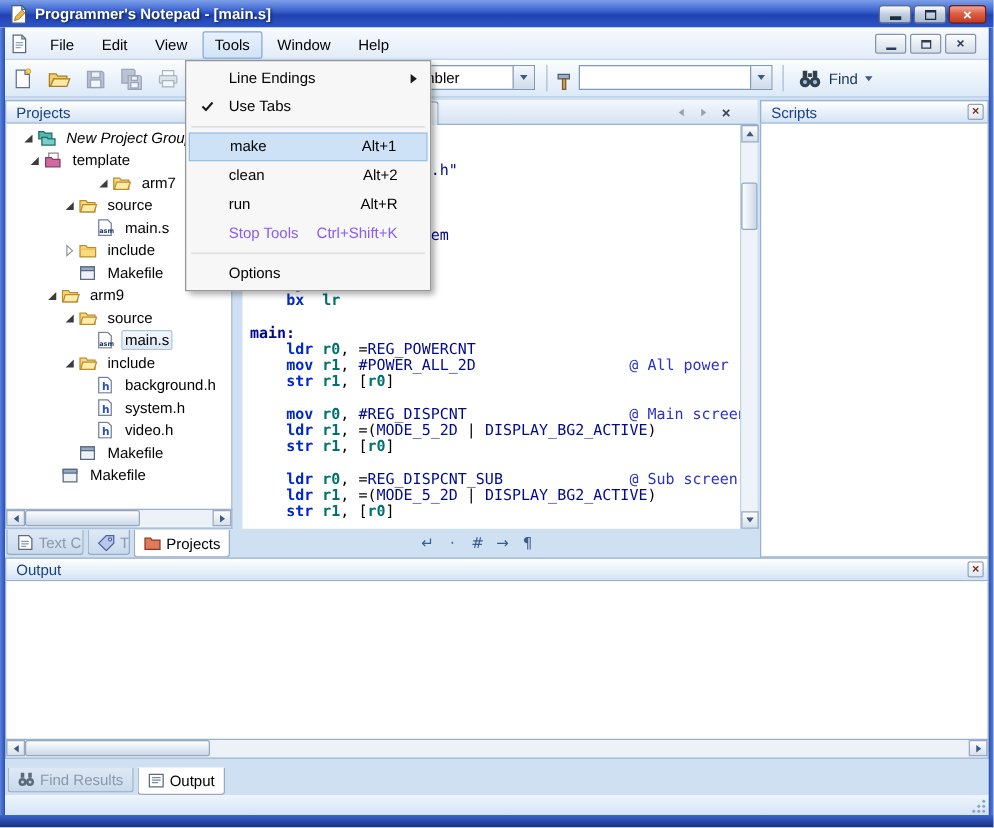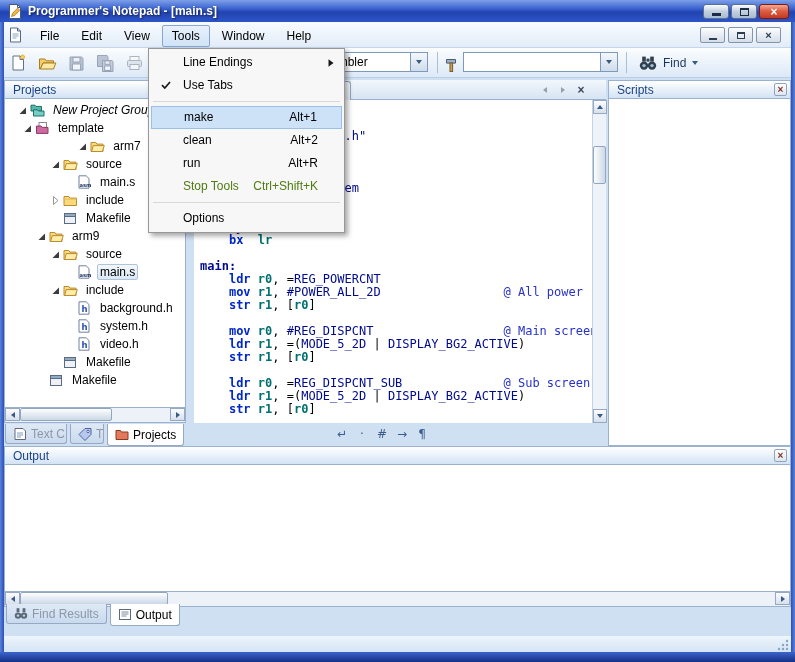--- a/index.html
+++ b/index.html
@@ -138,34 +138,34 @@
   #editor-toggles { position:absolute; left:330px; top:3px; display:flex; gap:4px; }
   .tool-glyph { width:16px; height:16px; display:flex; align-items:center; justify-content:center;
     color:#3c5c8c; font-family:"DejaVu Sans",sans-serif; font-size:12px; }
 
   
   #output-panel { left:4px; top:446px; width:787px; height:190px; }
   #output-body { position:absolute; left:0; top:19px; right:0; height:127px;
     background:#fff; border:1px solid #9ab1cf; border-top:none; }
   #output-hscroll { position:absolute; left:0; right:0; top:146px; height:15px;
     background:#edf2f8; border:1px solid #9ab1cf; border-top:none; display:flex; }
-  #output-tabs { position:absolute; left:2px; top:158px; display:flex; }
+  #output-tabs { position:absolute; left:2px; top:168px; display:flex; }
   .dim-label { color:#8a98a8; }
 
   
   #statusbar { left:4px; top:636px; width:787px; height:16px;
     background:linear-gradient(#eef5fc,#d4e4f5); }
   #grip { position:absolute; right:2px; top:3px; }
 
   
   #tools-menu { position:absolute; left:148px; top:48px; width:197px; z-index:60;
     background:#f7f7f7; border:1px solid #979797; box-shadow:3px 3px 5px rgba(0,0,0,.35); padding:2px; }
   .menu-item { position:relative; height:23px; line-height:22px; padding-left:32px; padding-right:24px; }
   .menu-item.hl { background:#cde2f7; border:1px solid #9ac0e8; line-height:20px; }
-  .menu-item.disabled { color:#4d7c0f; }
+  .menu-item.disabled { color:#8b5cf6; }
   .menu-item .sc { position:absolute; right:24px; top:0; }
   .menu-check { position:absolute; left:9px; top:5px; }
   .sub-arrow { position:absolute; right:7px; top:7px; }
   .menu-sep { height:1px; background:#d8d8d8; margin:4px 2px; }
 </style>
 </head>
 <body>
 
 <div id="window">
 

